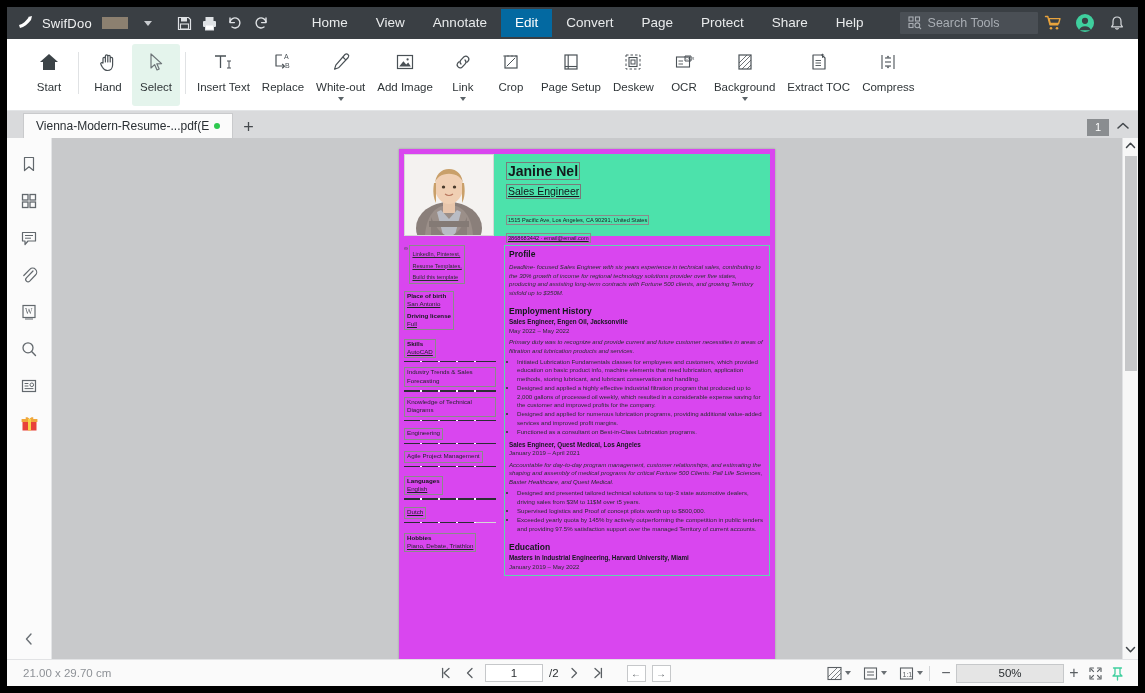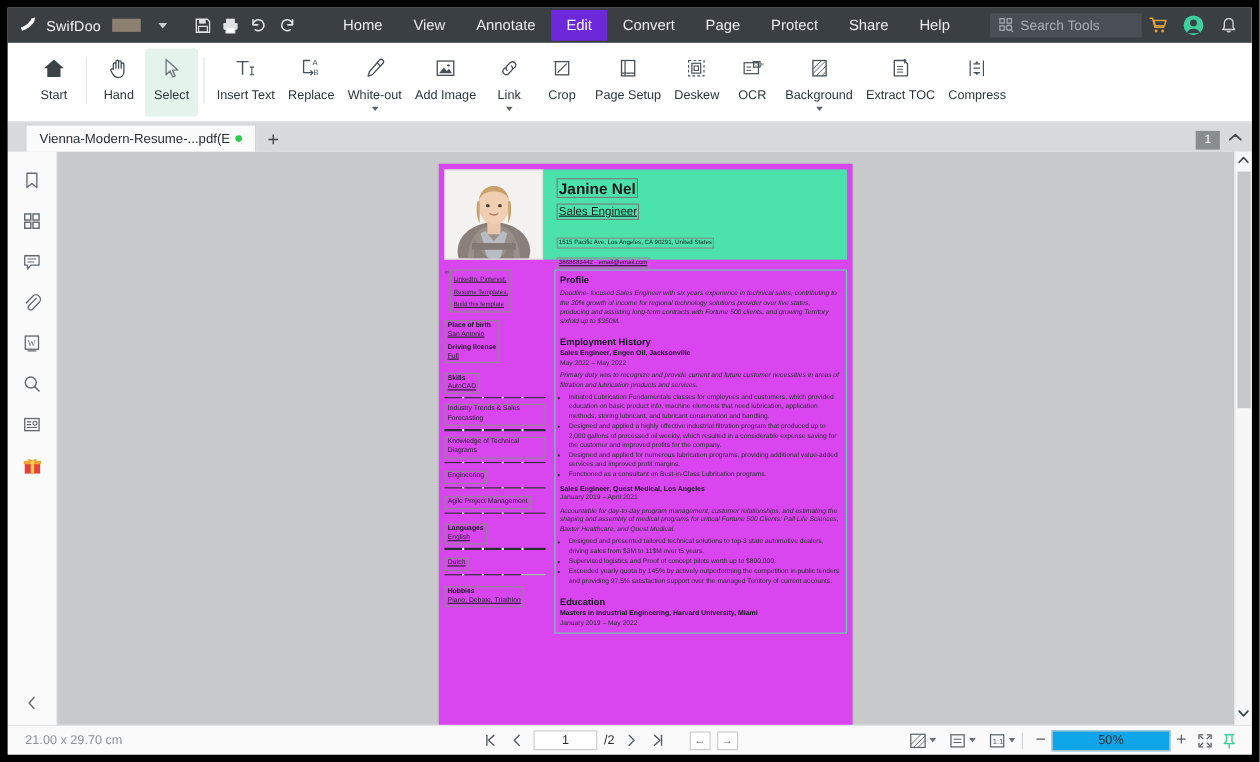--- a/index.html
+++ b/index.html
@@ -32,21 +32,21 @@
     border-top:5px solid #c9ccd0; margin-left:9px;
   }
   .tb-sep { width:1px; height:18px; background:#5b6066; margin:0 10px; }
   .tb-icon { width:26px; height:26px; display:flex;align-items:center;justify-content:center; margin:0 4px; cursor:pointer;}
   .tb-icon svg { display:block; }
   .menu { display:flex; align-items:center; margin-left:24px; height:32px; }
   .menu-item {
     font-size:13.5px; color:#e9ebec; padding:6px 14px; cursor:pointer; line-height:16px;
     position:relative;
   }
-  .menu-item.active { background:#6d28d9; color:#ffffff; }
+  .menu-item.active { background:#0369a1; color:#ffffff; }
   .search-tools {
     margin-left:22px; display:flex; align-items:center; gap:6px;
     background:#4a4f55; height:22px; padding:0 10px 0 8px; min-width:138px; border-radius:1px;
   }
   .search-tools span { font-size:12.5px; color:#a9aeb4; }
   .spacer { flex:1; }
   .right-icons { display:flex; align-items:center; gap:2px; padding-right:4px; }
   .ri { width:30px;height:32px; display:flex;align-items:center;justify-content:center; cursor:pointer;}
   .winbtn { width:36px; height:32px; display:flex;align-items:center;justify-content:center; cursor:pointer;}
 
@@ -150,21 +150,21 @@
     height:27px; flex:0 0 27px; background:#fafafa; border-top:1px solid #e2e3e5;
     display:flex; align-items:center; padding:0 8px; position:relative;
   }
   .dim-text { font-size:11.5px; color:#8d9196; padding-left:8px;}
   .nav-ico { width:18px;height:18px;display:flex;align-items:center;justify-content:center;cursor:pointer;color:#5a5f63;font-size:12px;}
   .pagebox { width:58px; height:18px; border:1px solid #c6c8ca; background:#fff; display:flex;align-items:center;justify-content:center; font-size:11.5px; color:#2a2e31; cursor:text;}
   .oftotal { font-size:11.5px; color:#2a2e31; }
   .boxbtn { width:19px;height:17px;border:1px solid #c6c8ca;background:#fff;display:flex;align-items:center;justify-content:center;cursor:pointer;color:#5a5f63;font-size:10px;}
   .zi { width:22px;height:20px;display:flex;align-items:center;justify-content:center;cursor:pointer;}
   .zcaret { width:0;height:0;border-left:3.5px solid transparent;border-right:3.5px solid transparent;border-top:4px solid #6a6f73; cursor:pointer;}
-  .zoombox { width:108px;height:19px;border:1px solid #c6c8ca;background:#0ea5e9;display:flex;align-items:center;justify-content:center;font-size:11.5px;color:#2a2e31;cursor:text;}
+  .zoombox { width:108px;height:19px;border:1px solid #c6c8ca;background:#e5e5e5;display:flex;align-items:center;justify-content:center;font-size:11.5px;color:#2a2e31;cursor:text;}
   .plusminus { font-size:16px; color:#5a5f63; cursor:pointer; width:20px; text-align:center; line-height:14px;}
   .vsep { width:1px;height:15px;background:#d3d5d7;margin:0 6px;}
 </style>
 </head>
 <body>
 
 <div class="app">
 
   <div class="titlebar">
     <div class="logo-wrap">

